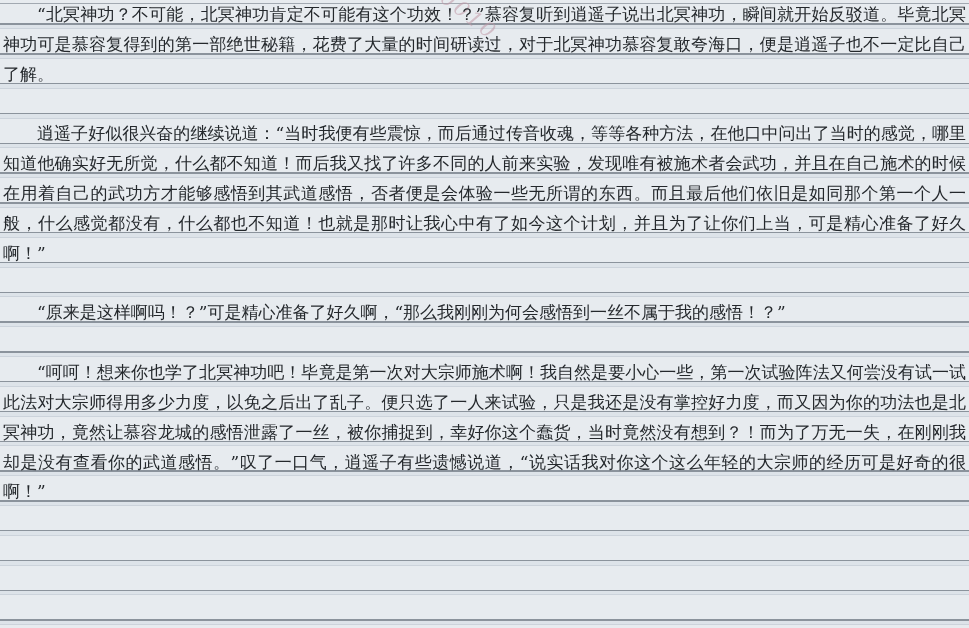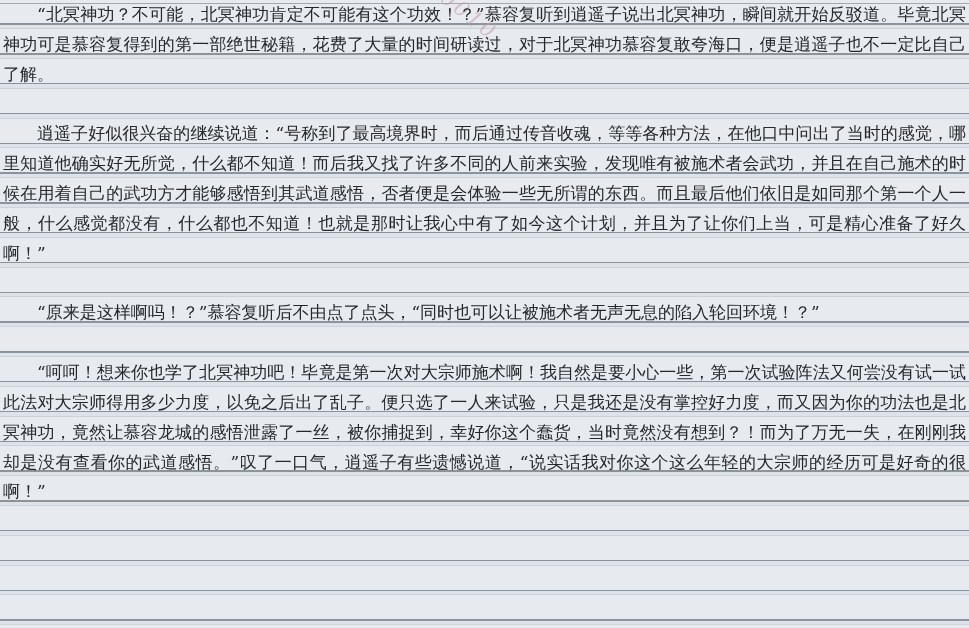--- a/index.html
+++ b/index.html
@@ -74,17 +74,17 @@
   }
 </style>
 </head>
 <body>
 
 <div class="page">
   <div class="top-rule"></div>
   <div class="watermark">0010</div>
   <div class="text-area">
     <p>“北冥神功？不可能，北冥神功肯定不可能有这个功效！？”慕容复听到逍遥子说出北冥神功，瞬间就开始反驳道。毕竟北冥神功可是慕容复得到的第一部绝世秘籍，花费了大量的时间研读过，对于北冥神功慕容复敢夸海口，便是逍遥子也不一定比自己了解。</p>
-    <p>逍遥子好似很兴奋的继续说道：“号称到了最高境界时，而后通过传音收魂，等等各种方法，在他口中问出了当时的感觉，哪里知道他确实好无所觉，什么都不知道！而后我又找了许多不同的人前来实验，发现唯有被施术者会武功，并且在自己施术的时候在用着自己的武功方才能够感悟到其武道感悟，否者便是会体验一些无所谓的东西。而且最后他们依旧是如同那个第一个人一般，什么感觉都没有，什么都也不知道！也就是那时让我心中有了如今这个计划，并且为了让你们上当，可是精心准备了好久啊！”</p>
-    <p>“原来是这样啊吗！？”慕容复听后不由点了点头，“同时也可以让被施术者无声无息的陷入轮回环境！？”</p>
+    <p>逍遥子好似很兴奋的继续说道：“当时我便有些震惊，而后通过传音收魂，等等各种方法，在他口中问出了当时的感觉，哪里知道他确实好无所觉，什么都不知道！而后我又找了许多不同的人前来实验，发现唯有被施术者会武功，并且在自己施术的时候在用着自己的武功方才能够感悟到其武道感悟，否者便是会体验一些无所谓的东西。而且最后他们依旧是如同那个第一个人一般，什么感觉都没有，什么都也不知道！也就是那时让我心中有了如今这个计划，并且为了让你们上当，可是精心准备了好久啊！”</p>
+    <p>“原来是这样啊吗！？”可是精心准备了好久啊，“那么我刚刚为何会感悟到一丝不属于我的感悟！？”</p>
     <p>“呵呵！想来你也学了北冥神功吧！毕竟是第一次对大宗师施术啊！我自然是要小心一些，第一次试验阵法又何尝没有试一试此法对大宗师得用多少力度，以免之后出了乱子。便只选了一人来试验，只是我还是没有掌控好力度，而又因为你的功法也是北冥神功，竟然让慕容龙城的感悟泄露了一丝，被你捕捉到，幸好你这个蠢货，当时竟然没有想到？！而为了万无一失，在刚刚我却是没有查看你的武道感悟。”叹了一口气，逍遥子有些遗憾说道，“说实话我对你这个这么年轻的大宗师的经历可是好奇的很啊！”</p>
   </div>
 </div>
 
 </body></html>

